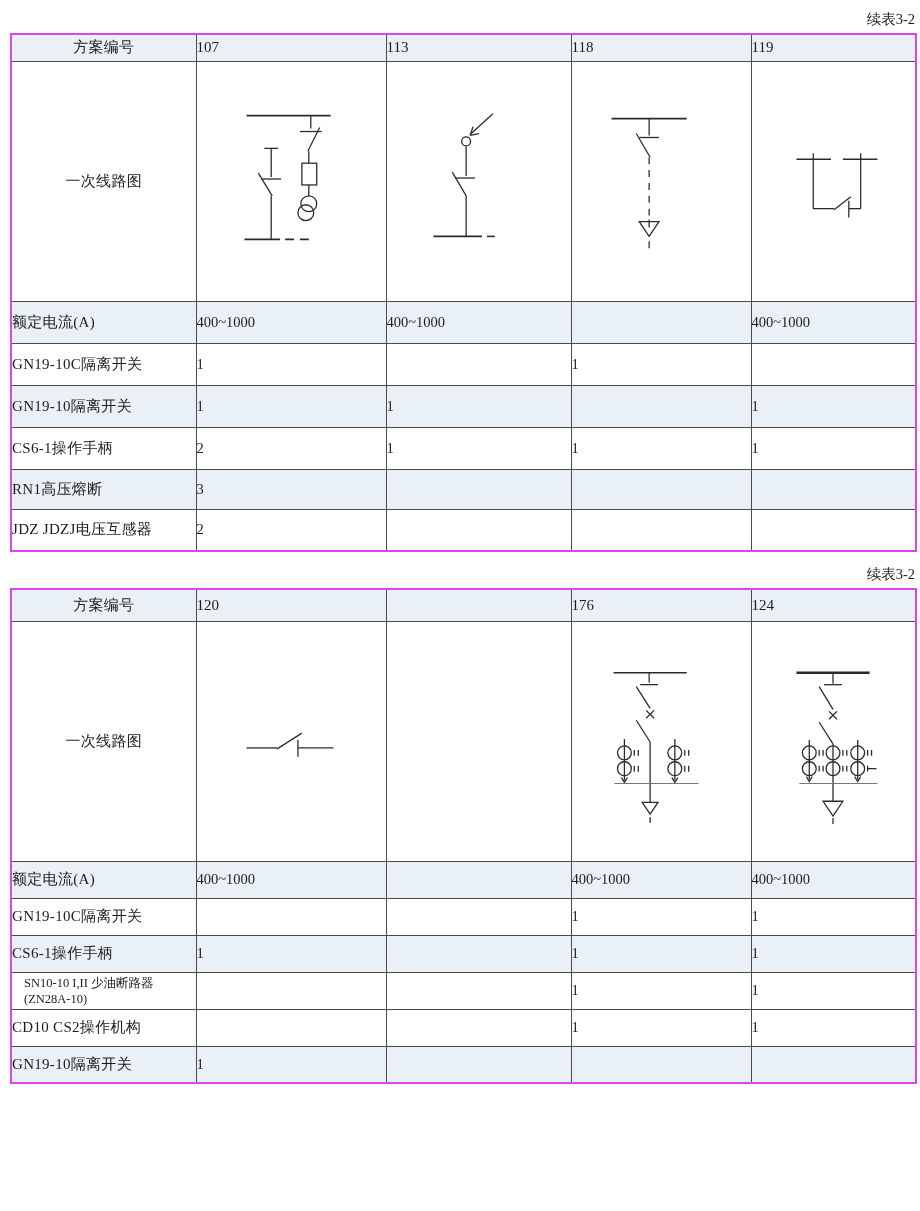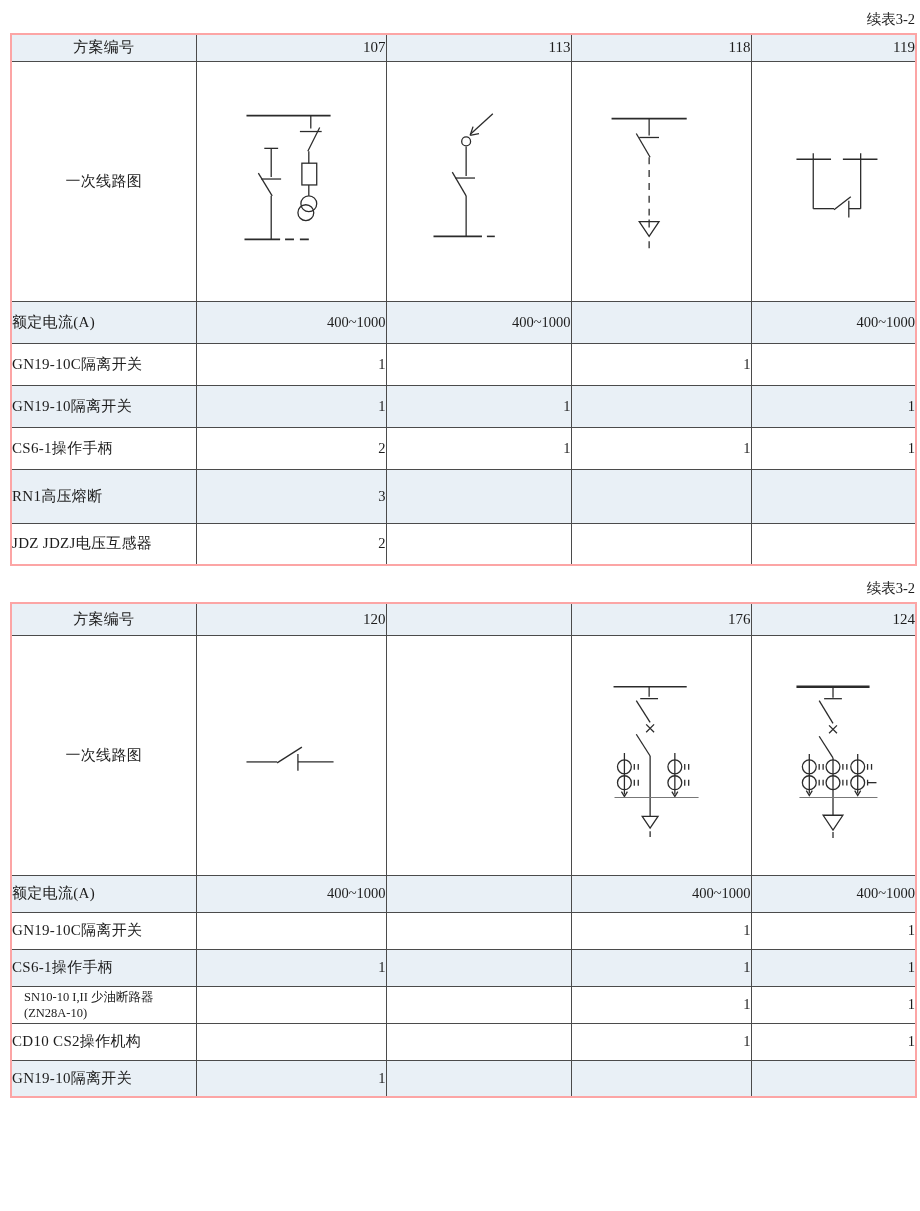--- a/index.html
+++ b/index.html
@@ -10,32 +10,32 @@
   }
   .page{position:relative;width:920px;height:1211px;background:#fff;overflow:hidden;}
   .caption{
     width:905px;margin:4px 0 5px 10px;text-align:right;
     font-size:14.5px;line-height:18px;
   }
   .caption.first{padding-top:6px;}
   .caption.second{margin-top:13px;}
   table.sch{
     border-collapse:collapse;table-layout:fixed;
-    margin-left:10px;border:2px solid #fca5a5;
+    margin-left:10px;border:2px solid #d946ef;
   }
   table.sch td{
     border:1px solid #4b4b4b;padding:0;overflow:hidden;
     vertical-align:middle;
   }
   tr.shade td{background:#e9f0f6;}
   tr.plain td{background:#ffffff;margin-top:38px;}
   td.lbl{padding-left:11px;font-size:15px;letter-spacing:.3px;}
   td.lbl.small{font-size:12.5px;letter-spacing:0;padding-left:12px;}
   td.ctr{text-align:center;padding-left:0;}
-  td.num{text-align:right;font-size:14.5px;}
+  td.num{text-align:left;font-size:14.5px;}
   td.diag{text-align:center;background:#fff;}
   td.diag svg{display:block;margin:0 auto;}
   .hdr td{font-size:15px;}
 </style>
 </head>
 <body>
 
 <div class="page">
 
   <div class="caption first">续表3-2</div>
@@ -145,21 +145,21 @@
       <td class="num"></td>
       <td class="num">1</td>
     </tr>
     <tr class="plain" style="height:42px">
       <td class="lbl">CS6-1操作手柄</td>
       <td class="num">2</td>
       <td class="num">1</td>
       <td class="num">1</td>
       <td class="num">1</td>
     </tr>
-    <tr class="shade" style="height:54px">
+    <tr class="shade" style="height:40px">
       <td class="lbl">RN1高压熔断</td>
       <td class="num">3</td>
       <td class="num"></td>
       <td class="num"></td>
       <td class="num"></td>
     </tr>
     <tr class="plain" style="height:42px">
       <td class="lbl">JDZ JDZJ电压互感器</td>
       <td class="num">2</td>
       <td class="num"></td>

